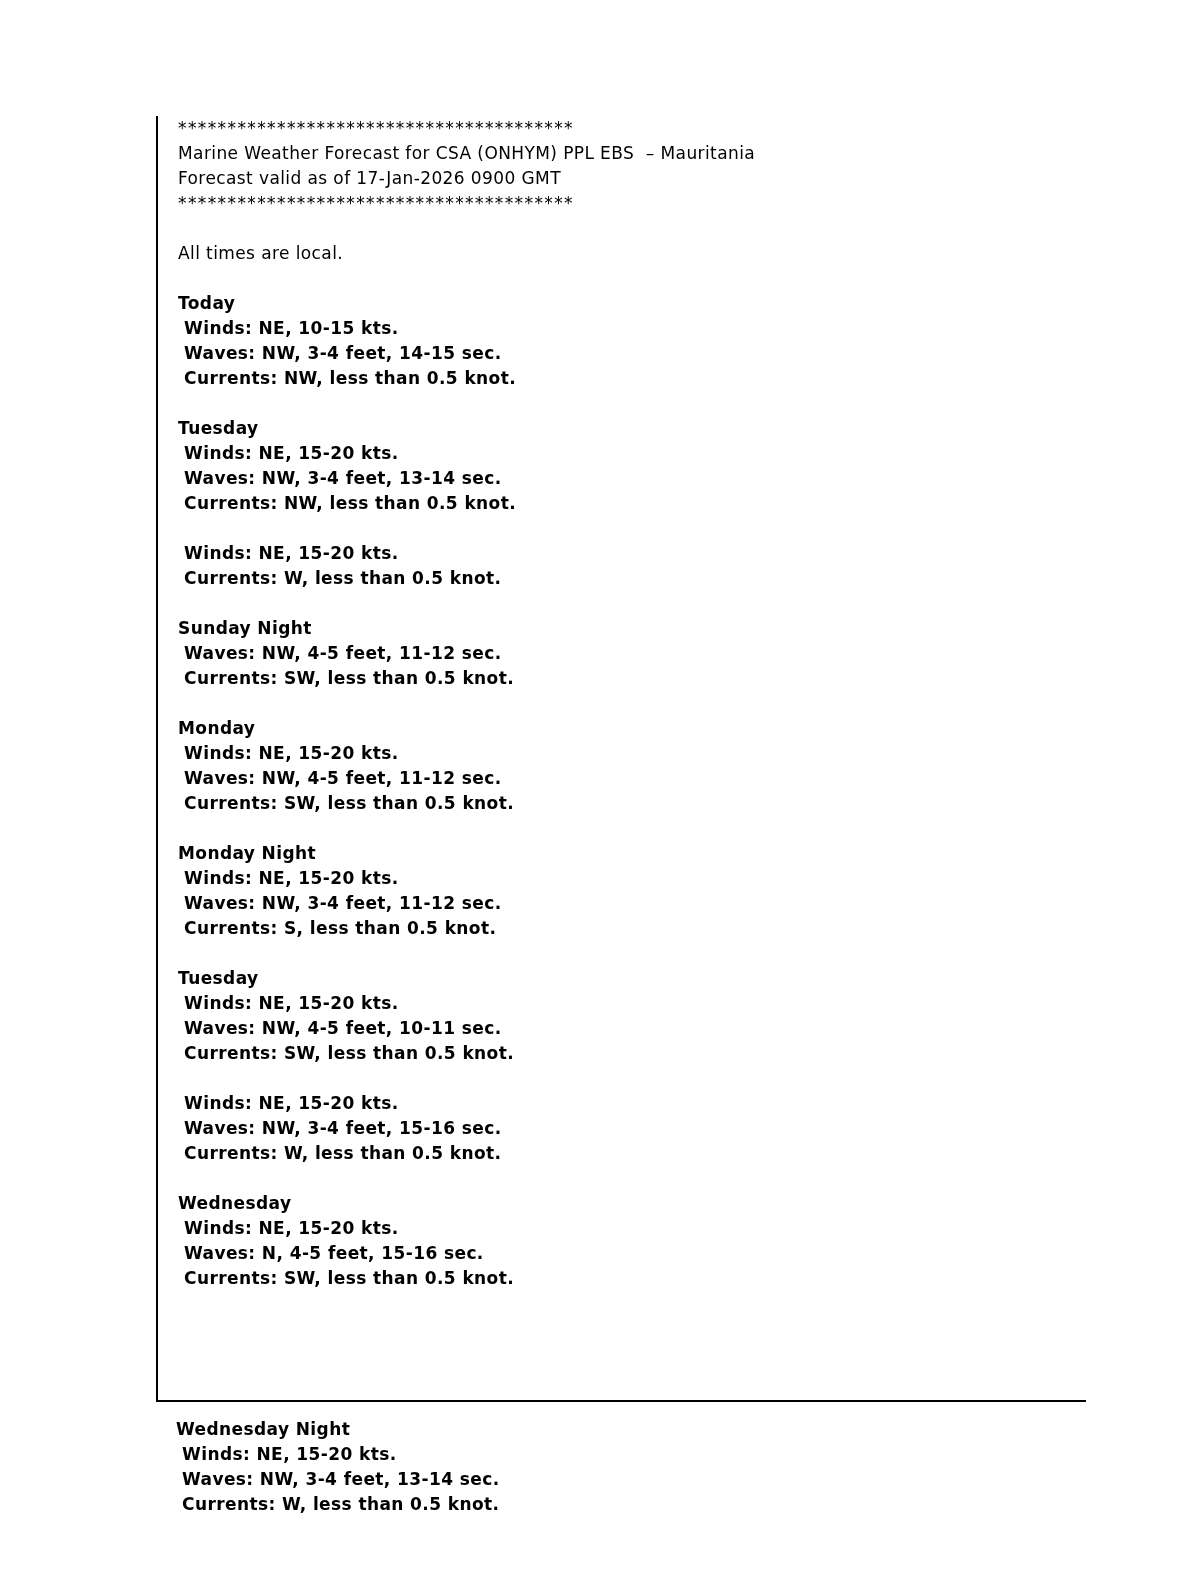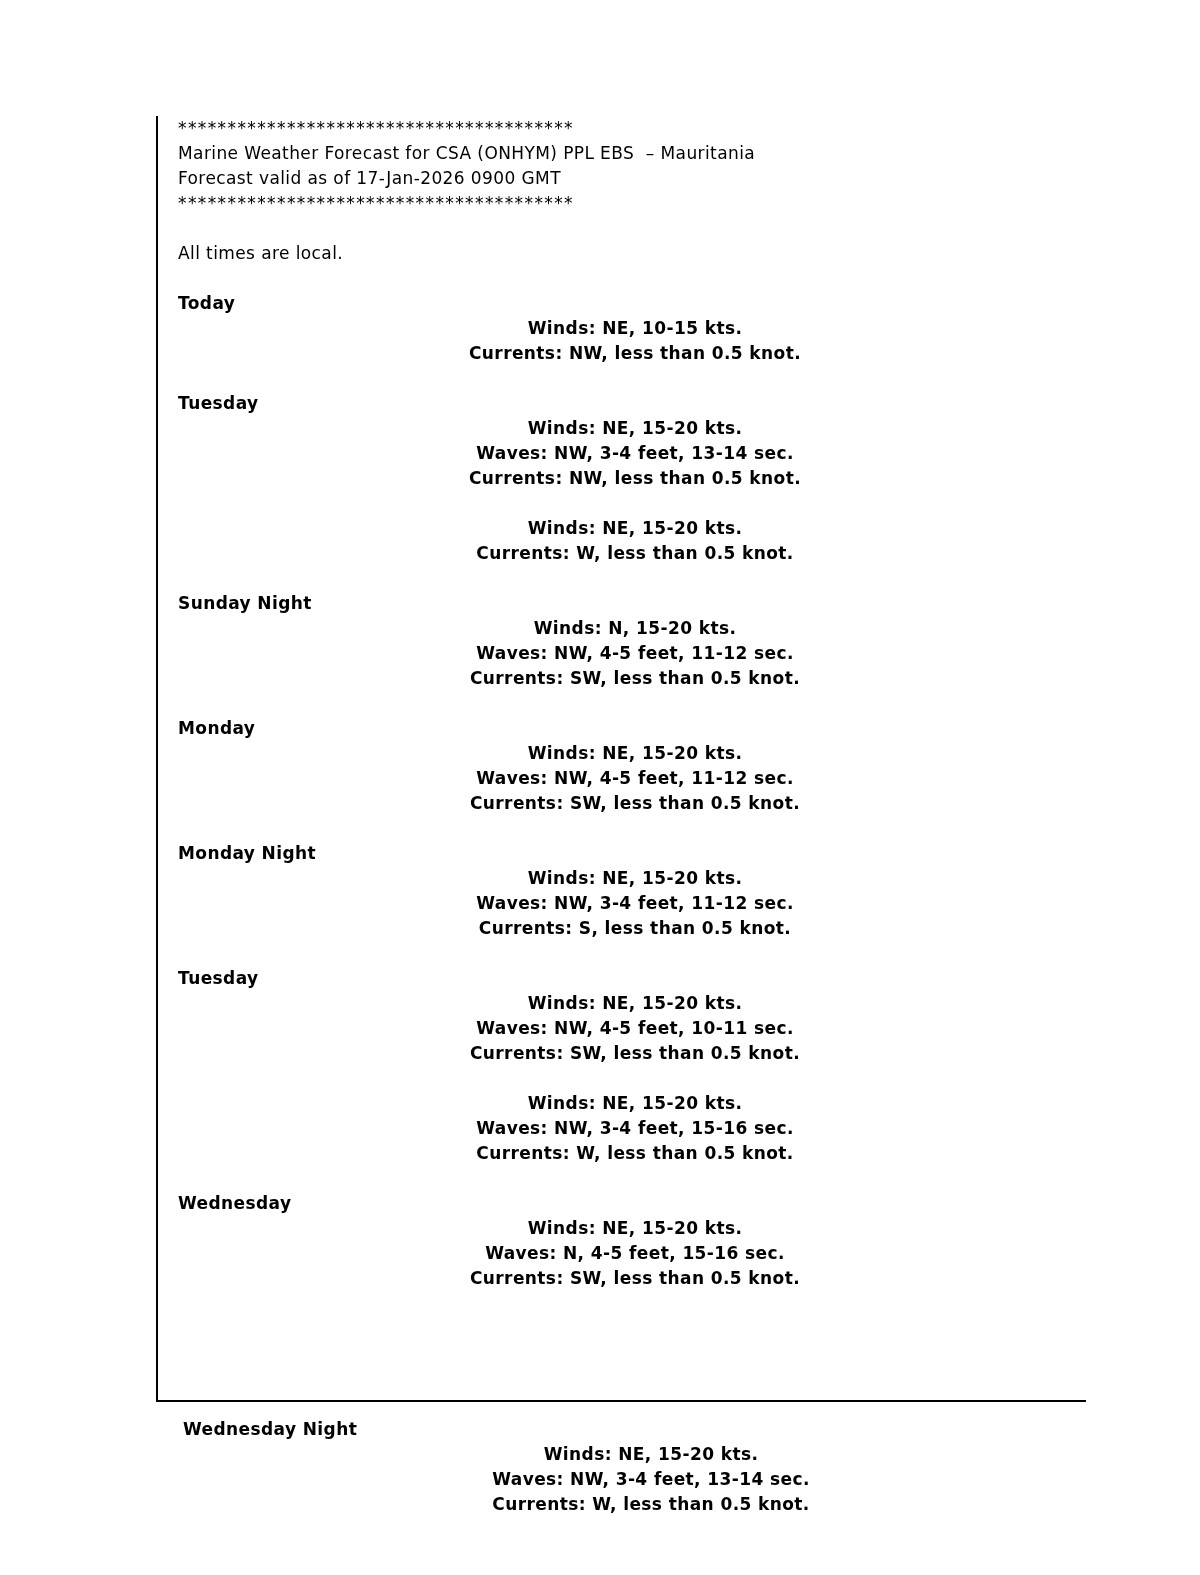--- a/index.html
+++ b/index.html
@@ -24,36 +24,35 @@
     top: 116px;
     width: 930px;
     height: 1286px;
     box-sizing: border-box;
     border-left: 2px solid #000000;
     border-bottom: 2px solid #000000;
     padding-left: 20px;
   }
   .below-box {
     position: absolute;
-    left: 163px;
+    left: 156px;
     top: 1417px;
     width: 930px;
     padding-left: 20px;
   }
   .line {
     height: 25px;
     line-height: 25px;
     white-space: pre;
   }
   .divider {
     letter-spacing: 1.4px;
   }
   .detail {
     padding-left: 6px;
-    text-align: center;
   }
   .gap {
     height: 25px;
   }
   .section {
     margin-bottom: 25px;
     font-weight: bold;
   }
 </style>
 </head>
@@ -70,38 +69,38 @@
 
     <div class="gap"></div>
 
     <div class="line">All times are local.</div>
 
     <div class="gap"></div>
 
     <div class="section">
       <div class="line head">Today</div>
       <div class="line detail">Winds: NE, 10-15 kts.</div>
+      <div class="line detail">Waves: NW, 3-4 feet, 14-15 sec.</div>
       <div class="line detail">Currents: NW, less than 0.5 knot.</div>
     </div>
 
     <div class="section">
       <div class="line head">Tuesday</div>
       <div class="line detail">Winds: NE, 15-20 kts.</div>
       <div class="line detail">Waves: NW, 3-4 feet, 13-14 sec.</div>
       <div class="line detail">Currents: NW, less than 0.5 knot.</div>
     </div>
 
     <div class="section">
       <div class="line detail">Winds: NE, 15-20 kts.</div>
       <div class="line detail">Currents: W, less than 0.5 knot.</div>
     </div>
 
     <div class="section">
       <div class="line head">Sunday Night</div>
-      <div class="line detail">Winds: N, 15-20 kts.</div>
       <div class="line detail">Waves: NW, 4-5 feet, 11-12 sec.</div>
       <div class="line detail">Currents: SW, less than 0.5 knot.</div>
     </div>
 
     <div class="section">
       <div class="line head">Monday</div>
       <div class="line detail">Winds: NE, 15-20 kts.</div>
       <div class="line detail">Waves: NW, 4-5 feet, 11-12 sec.</div>
       <div class="line detail">Currents: SW, less than 0.5 knot.</div>
     </div>

